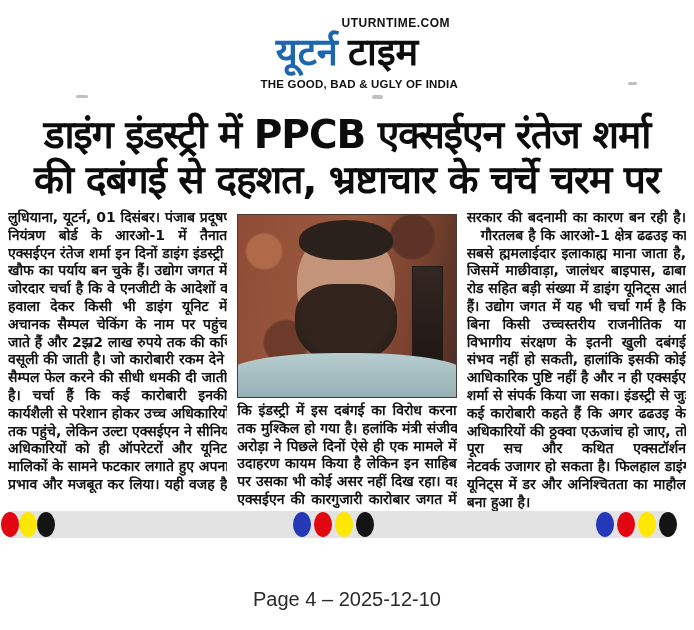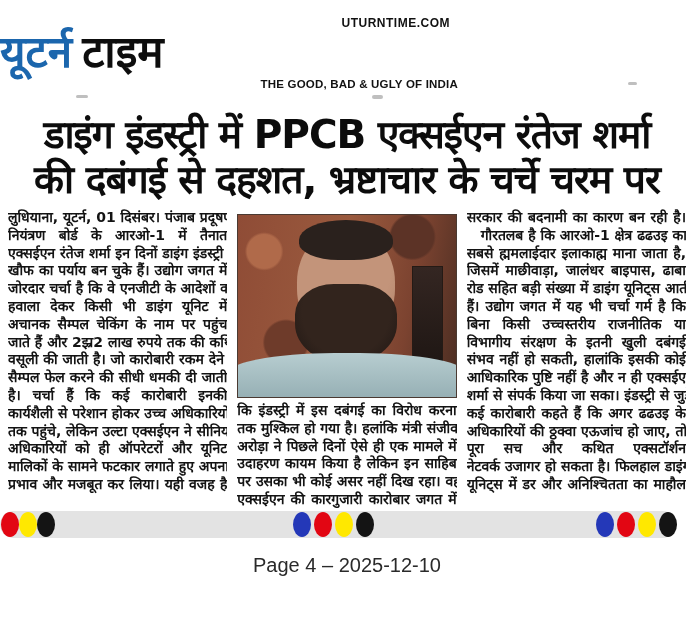--- a/index.html
+++ b/index.html
@@ -7,22 +7,22 @@
     position:relative;width:694px;height:630px;background:#ffffff;overflow:hidden;
     font-family:"DejaVu Sans",sans-serif;
   }
   
   .site{
     position:absolute;top:16px;right:244px;
     font-family:"Liberation Sans",sans-serif;
     font-size:12px;font-weight:bold;color:#111;letter-spacing:.5px;
   }
   .logo{
-    position:absolute;top:24px;left:0;width:694px;
-    font-size:44px;font-weight:bold;line-height:56px;white-space:nowrap;
+    position:absolute;top:24px;left:0;width:694px;text-align:center;
+    font-size:38px;font-weight:bold;line-height:56px;white-space:nowrap;
   }
   .logo .blue{color:#1b66ad;}
   .logo .black{color:#0d0d0d;margin-left:10px;}
   .tagline{
     position:absolute;top:78px;right:236px;
     font-family:"Liberation Sans",sans-serif;
     font-size:11.5px;font-weight:bold;color:#111;letter-spacing:.2px;
   }
   .speck{position:absolute;background:#8a8a8a;border-radius:2px;opacity:.55;}
   .sp1{left:76px;top:95px;width:12px;height:3px;}
@@ -85,21 +85,21 @@
     position:absolute;left:0;top:511px;width:676px;height:27px;
     background:#e3e3e3;border-radius:14px;
   }
   .dots{position:absolute;top:512px;display:flex;gap:3px;}
   .dots.g0{left:1px;gap:0;}
   .dots.g1{left:293px;}
   .dots.g2{left:596px;}
   .dot{width:18px;height:25px;border-radius:50%;}
   
   .caption{
-    position:absolute;top:554px;left:0;width:694px;text-align:center;
+    position:absolute;top:588px;left:0;width:694px;text-align:center;
     font-family:"Liberation Sans",sans-serif;
     font-size:20px;color:#2a2a2a;
   }
 </style>
 </head>
 <body>
 
 <div class="page">
 
   <div>
@@ -167,20 +167,21 @@
           <div class="tline">बिना किसी उच्चस्तरीय राजनीतिक या</div>
           <div class="tline">विभागीय संरक्षण के इतनी खुली दबंगई</div>
           <div class="tline">संभव नहीं हो सकती, हालांकि इसकी कोई</div>
           <div class="tline">आधिकारिक पुष्टि नहीं है और न ही एक्सईएन</div>
           <div class="tline">शर्मा से संपर्क किया जा सका। इंडस्ट्री से जुड़े</div>
           <div class="tline">कई कारोबारी कहते हैं कि अगर ढढउइ के</div>
           <div class="tline">अधिकारियों की ठ्ठक्वा एऊजांच हो जाए, तो</div>
           <div class="tline">पूरा सच और कथित एक्सटॉर्शन</div>
           <div class="tline">नेटवर्क उजागर हो सकता है। फिलहाल डाइंग</div>
           <div class="tline">यूनिट्स में डर और अनिश्चितता का माहौल</div>
+          <div class="tline endl">बना हुआ है।</div>
         </div>
     </div>
   </div>
 
   <div class="regbar"></div>
   <div class="dots g0">
       <span class="dot" style="background: rgb(226, 6, 19);"></span>
       <span class="dot" style="background: rgb(255, 232, 0);"></span>
       <span class="dot" style="background: rgb(20, 20, 20);"></span>
     </div>

